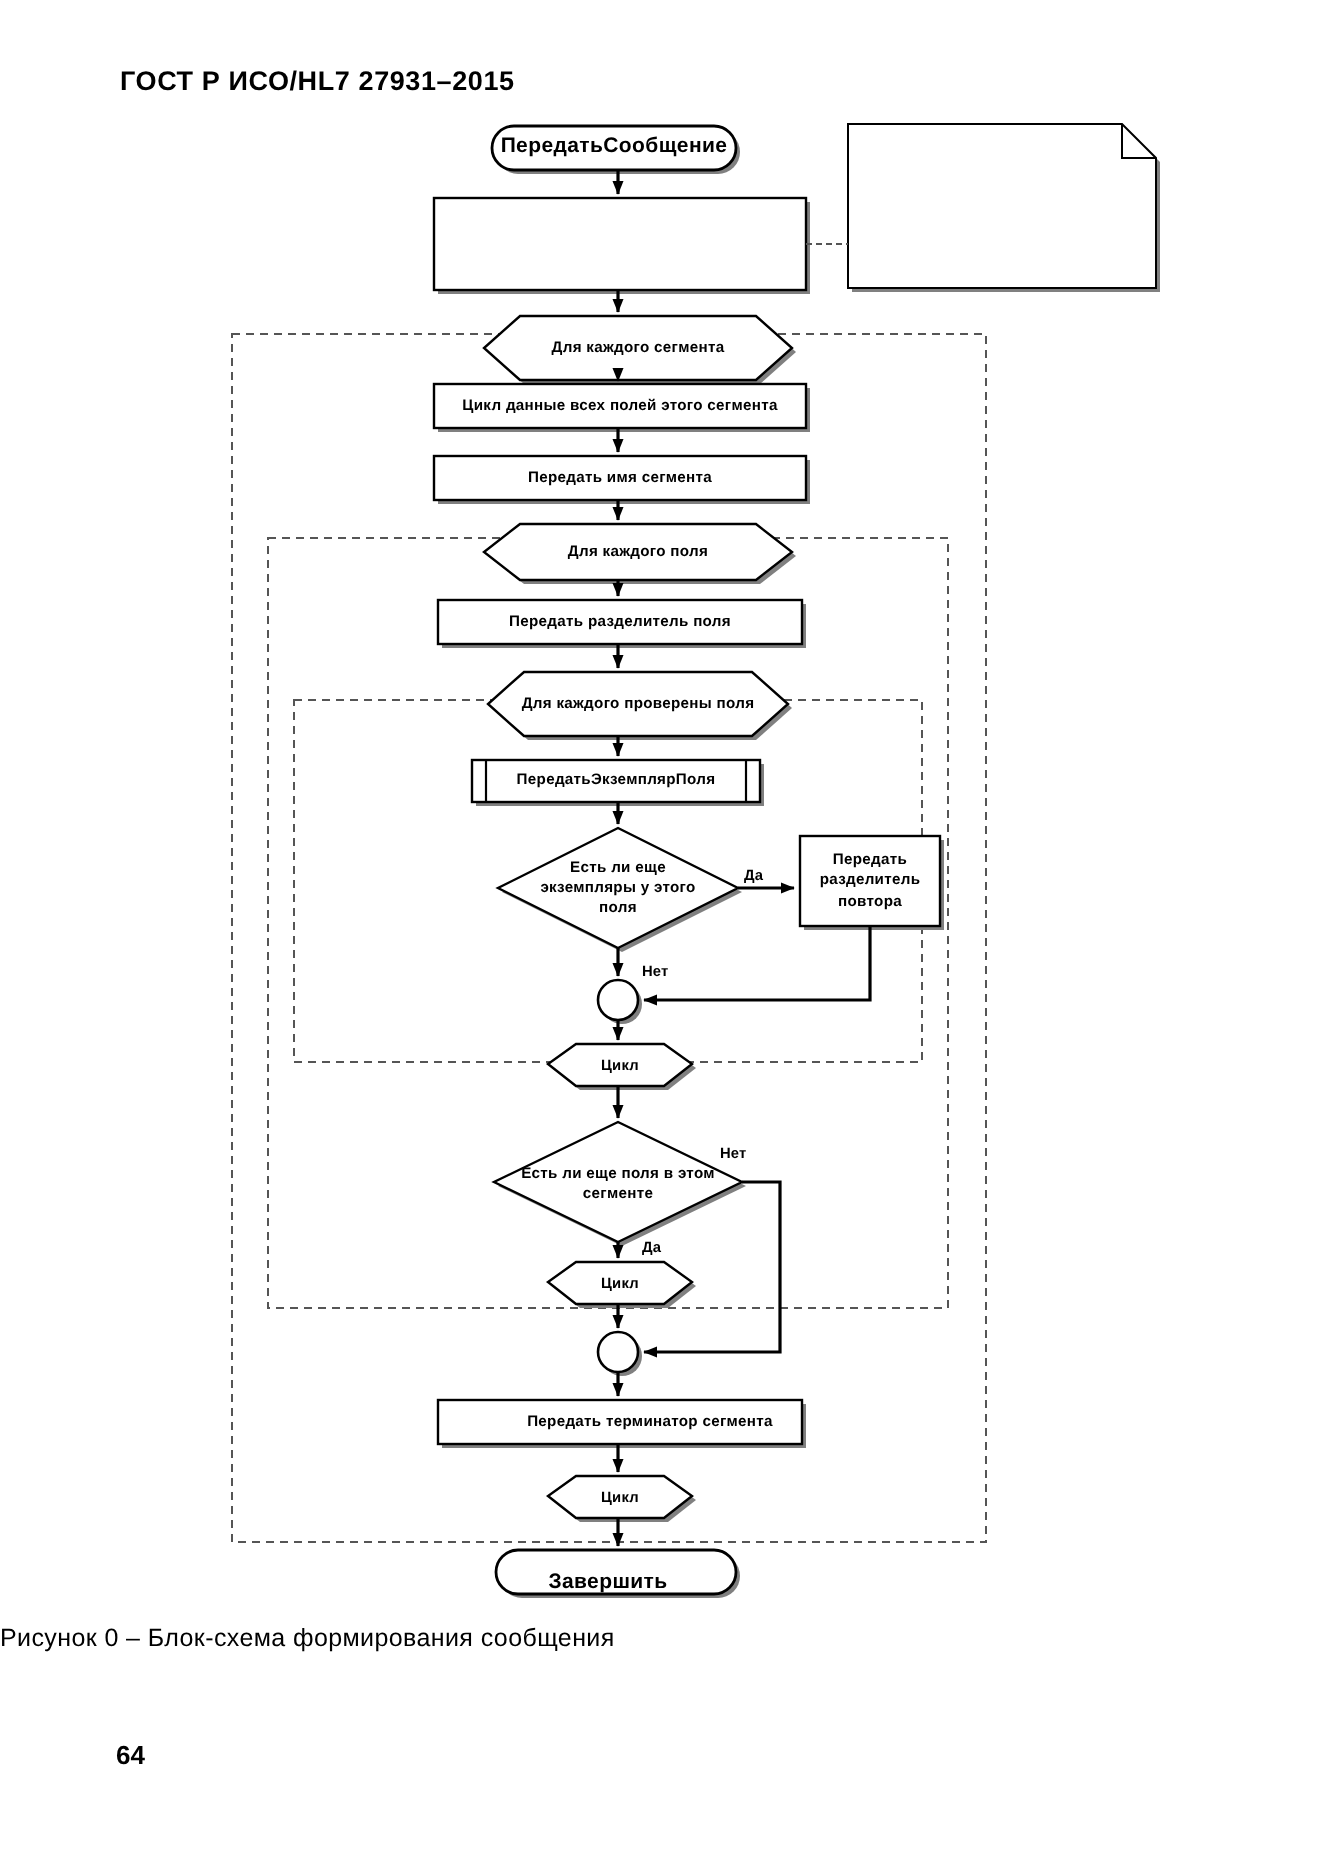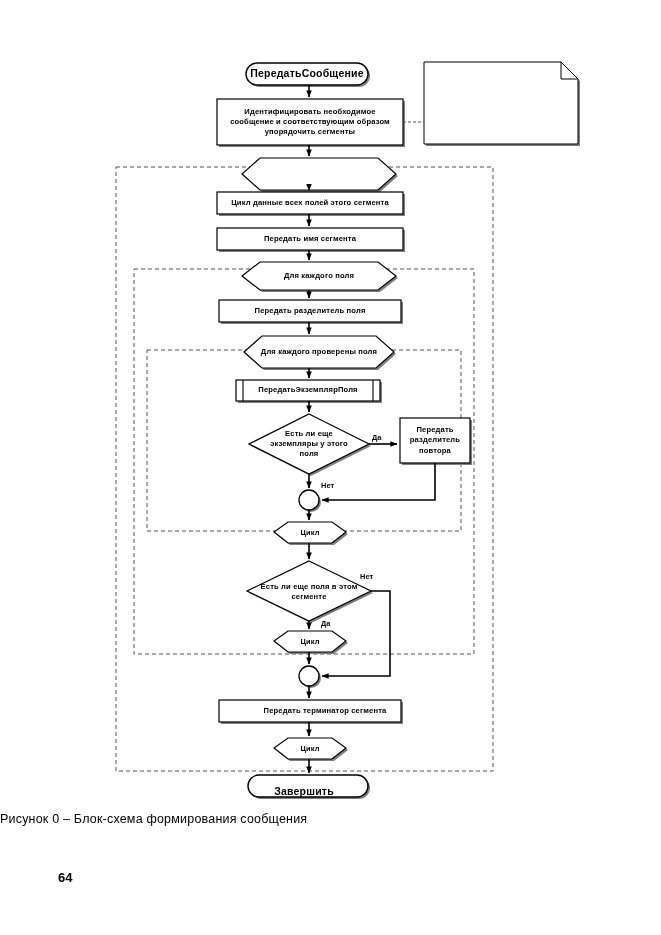--- a/index.html
+++ b/index.html
@@ -85,20 +85,21 @@
     font-weight: bold;
     letter-spacing: 0.1px;
     color: #000;
   }
 </style>
 </head>
 <body>
 
 <div id="page">
 
+  <div id="doc-header">ГОСТ Р ИСО/HL7 27931–2015</div>
 
   <svg id="diagram" viewBox="0 0 661 935">
     <defs>
       <marker id="arrow" markerWidth="8" markerHeight="8" refX="6.6" refY="3" orient="auto" markerUnits="userSpaceOnUse">
         <path d="M0,0.2 L7,3 L0,5.8 z" fill="#000"></path>
       </marker>
     </defs>
 
     <rect x="116" y="167" width="377" height="604" fill="none" stroke="#555" stroke-width="1" stroke-dasharray="4,3"></rect>
     <rect x="134" y="269" width="340" height="385" fill="none" stroke="#555" stroke-width="1" stroke-dasharray="4,3"></rect>
@@ -187,23 +188,23 @@
       <path d="M371,591 L390,591 L390,676 L322,676" marker-end="url(#arrow)"></path>
       <line x1="309" y1="652" x2="309" y2="664" marker-end="url(#arrow)"></line>
       <line x1="309" y1="686" x2="309" y2="698" marker-end="url(#arrow)"></line>
       <line x1="309" y1="722" x2="309" y2="736" marker-end="url(#arrow)"></line>
       <line x1="309" y1="759" x2="309" y2="773" marker-end="url(#arrow)"></line>
     </g>
   </svg>
 
   <div class="node terminator" style="left:246px; top:63px; width:122px; height:22px;">ПередатьСообщение</div>
 
-  <div class="node" style="left:219px; top:99px; width:182px; height:46px; padding:0 6px;">Идентифицировать необходимое сообщение и соответствующим образом упорядочить сегменты</div>
-
-
+
+
+  <div class="node" style="left:252px; top:158px; width:134px; height:32px;">Для каждого сегмента</div>
 
   <div class="node" style="left:217px; top:192px; width:186px; height:22px;">Цикл данные всех полей этого сегмента</div>
 
   <div class="node" style="left:217px; top:228px; width:186px; height:22px;">Передать имя сегмента</div>
 
   <div class="node" style="left:219px; top:300px; width:182px; height:22px;">Передать разделитель поля</div>
 
   <div class="node" style="left:252px; top:262px; width:134px; height:28px;">Для каждого поля</div>
 
   <div class="node" style="left:254px; top:336px; width:130px; height:32px;">Для каждого проверены поля</div>

